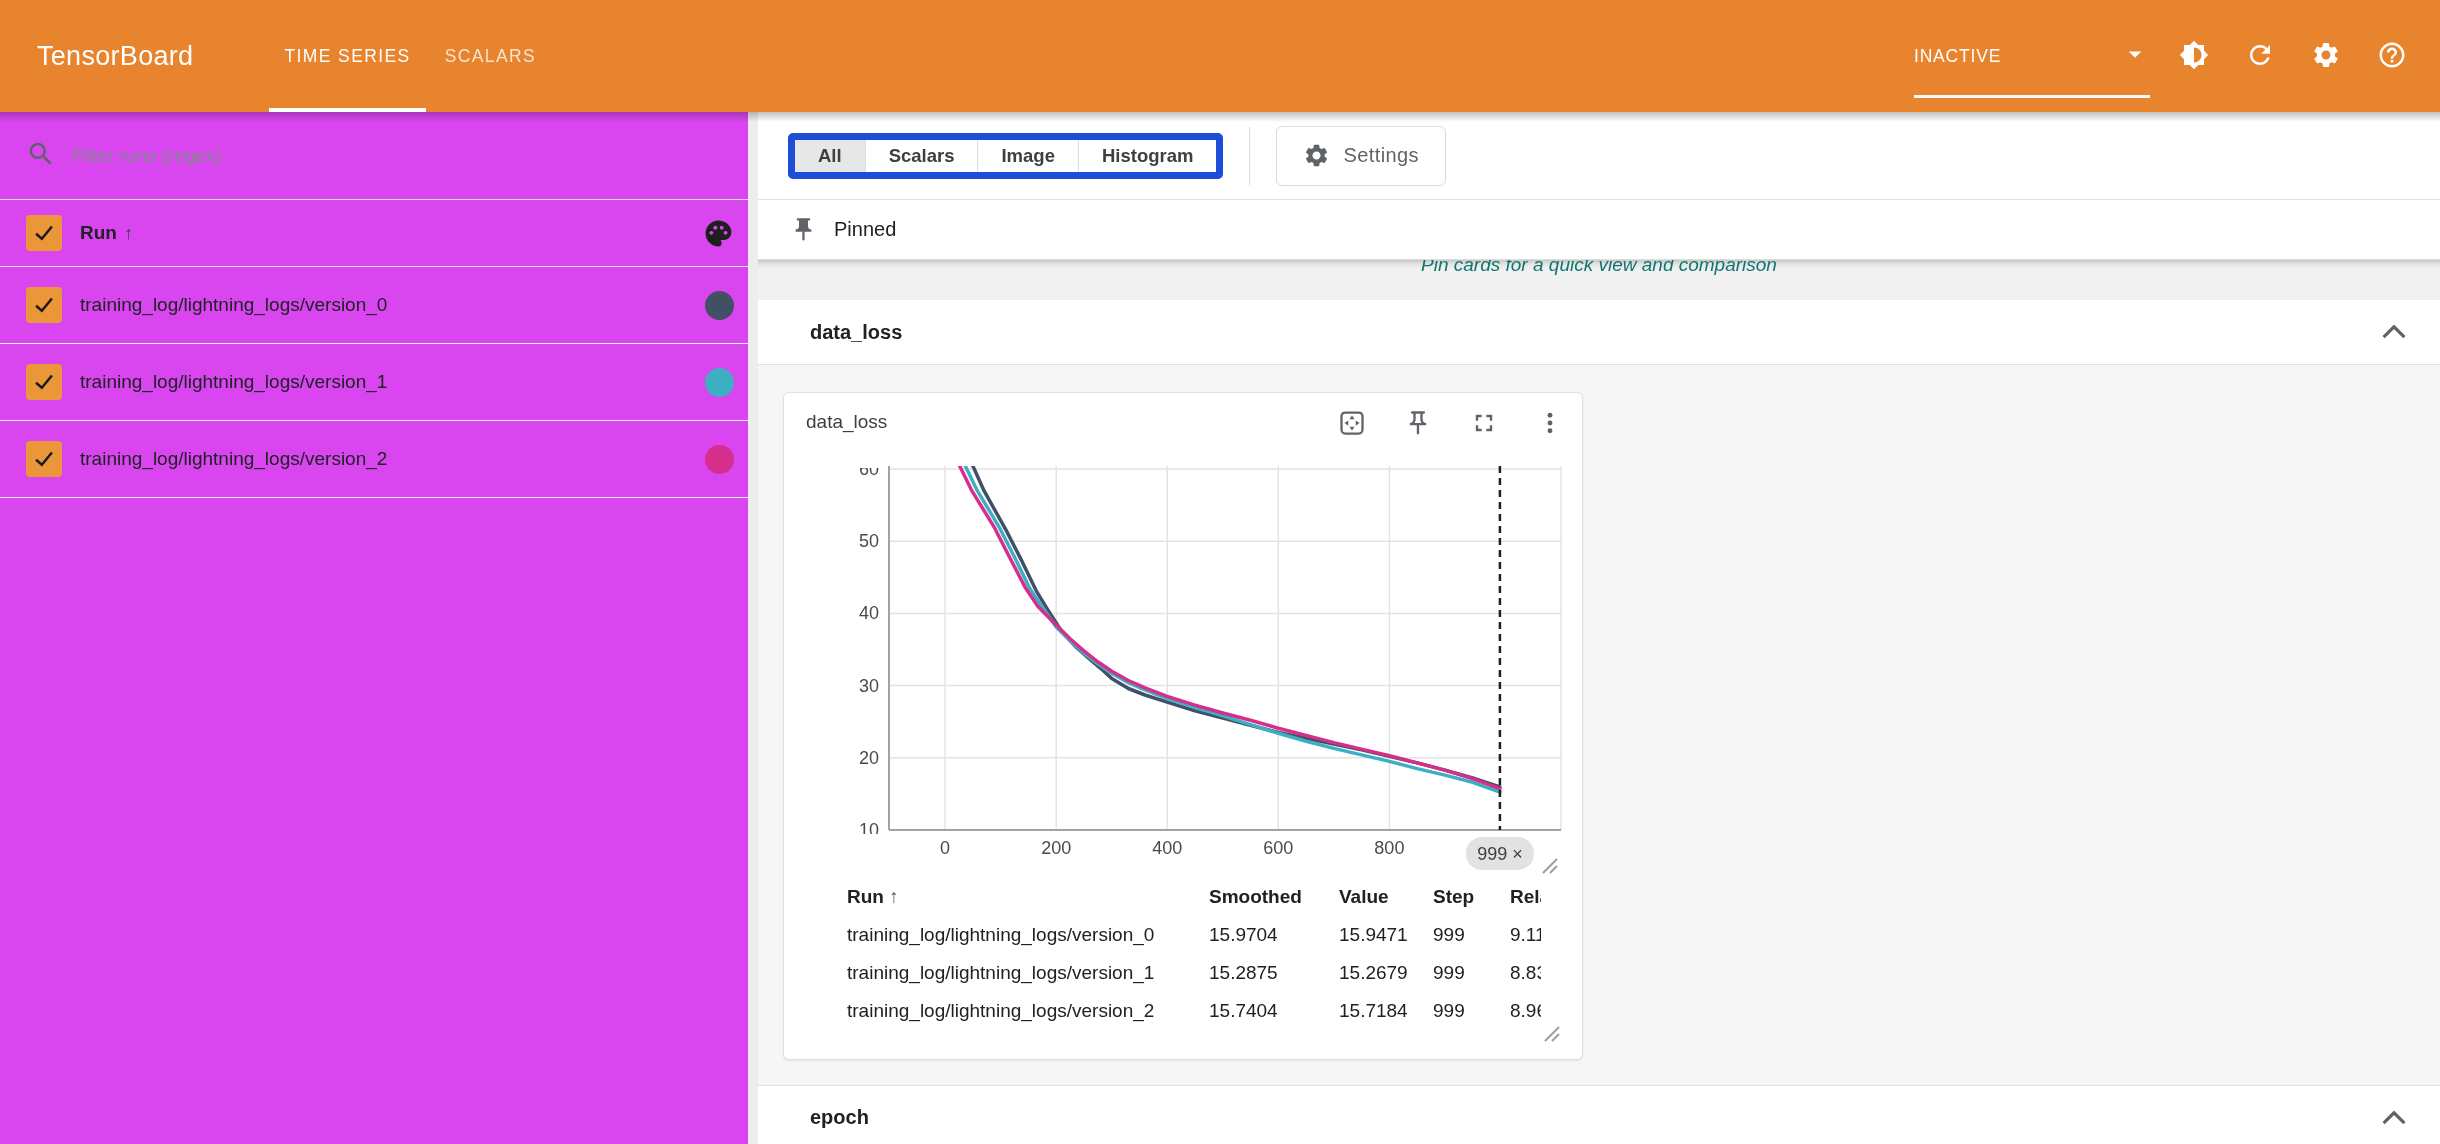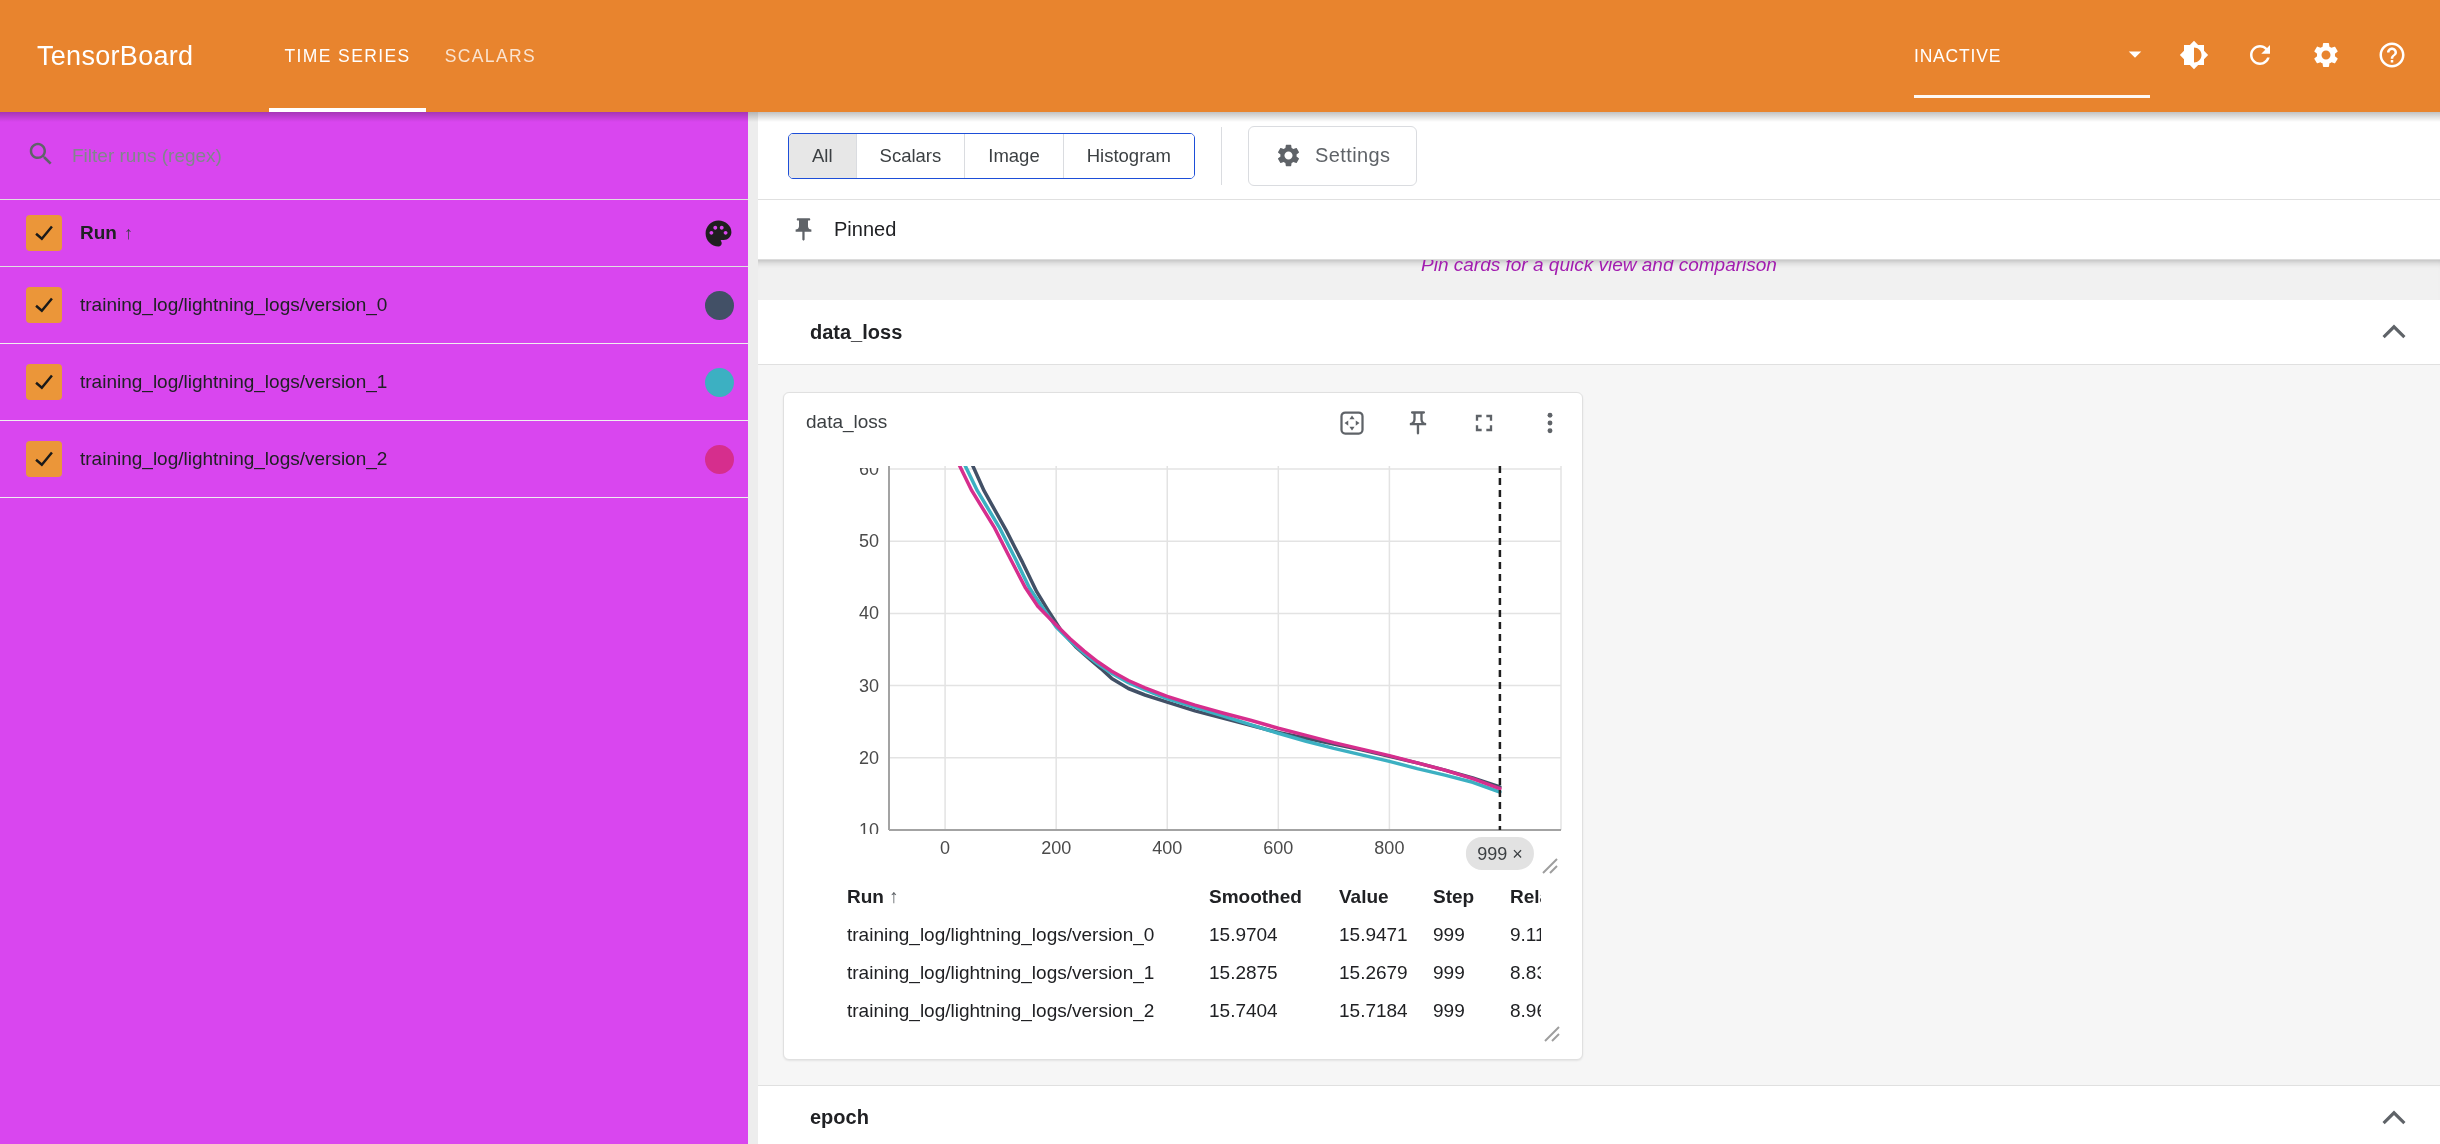--- a/index.html
+++ b/index.html
@@ -43,37 +43,37 @@
   .palette { margin-left:auto; display:flex; cursor:pointer; }
   .run-row { height:77px; display:flex; align-items:center; padding:0 14px 0 26px; border-bottom:1px solid #efefef; cursor:pointer; }
   .run-row .rlabel { font-size:19px; margin-left:18px; color:#202124; white-space:nowrap; }
   .checkbox { width:36px; height:36px; border-radius:4px; background:#eb9639; flex:none; display:flex;
     align-items:center; justify-content:center; cursor:pointer; }
   .dot { width:29px; height:29px; border-radius:50%; margin-left:auto; flex:none; }
 
   
   .toolbar { height:88px; display:flex; align-items:center; padding:0 16px 0 30px; border-bottom:1px solid #e0e0e0; background:#fff; }
   .tag-filter { flex:1; display:flex; align-items:center; min-width:0; }
-  .btn-group { display:flex; align-items:stretch; height:46px; border:1px solid #1d4ed8; border-radius:5px;
-    overflow:hidden; flex:none; }
+  .btn-group { display:flex; align-items:stretch; height:46px; border:7px solid #1d4ed8; border-radius:5px;
+    overflow:hidden; flex:none;font-weight:bold; }
   .tfbtn { display:flex; align-items:center; padding:0 23px; font-size:18.5px; color:#3c4043; cursor:pointer;
     border-left:1px solid #dadce0; background:#fff; white-space:nowrap; }
   .tfbtn:first-child { border-left:none; }
   .tfbtn.sel { background:#e7e7e7; }
   .vdiv { width:1px; height:58px; background:#dadce0; margin:0 26px; flex:none; }
   .settings-btn { display:flex; align-items:center; gap:13px; height:60px; padding:0 26px; border:1px solid #dadce0;
     border-radius:6px; background:#fff; cursor:pointer; flex:none; }
   .settings-btn span { font-size:20px; font-weight:500; color:#5f6368; letter-spacing:.4px; }
 
   
   .pinned-row { height:59px; display:flex; align-items:center; padding-left:32px; gap:17px; background:#fff; }
   .pinned-row span { font-size:20px; font-weight:500; color:#202124; }
   .pinned-band { height:41px; background:#f1f1f1; overflow:hidden; display:flex; justify-content:center;
     border-top:1px solid #dcdcdc; box-shadow:inset 0 8px 8px -8px rgba(0,0,0,.35); }
-  .pinned-band .hint { margin-top:-6px; font-size:19px; font-style:italic; color:#a21caf; }
+  .pinned-band .hint { margin-top:-6px; font-size:19px; font-style:italic; color:#0f766e; }
 
   
   .section-header { height:65px; background:#fff; display:flex; align-items:center; padding:0 33px 0 52px;
     border-bottom:1px solid #e0e0e0; }
   .section-header .stitle { font-size:20px; font-weight:700; color:#202124; }
   .section-header .chev { margin-left:auto; cursor:pointer; display:flex; }
   .section-header.bordered-top { border-top:1px solid #e0e0e0; }
   .cards-area { position:relative; height:720px; background:#f6f6f6; }
   .bottom-strip { flex:1; background:#f6f6f6; }
 

